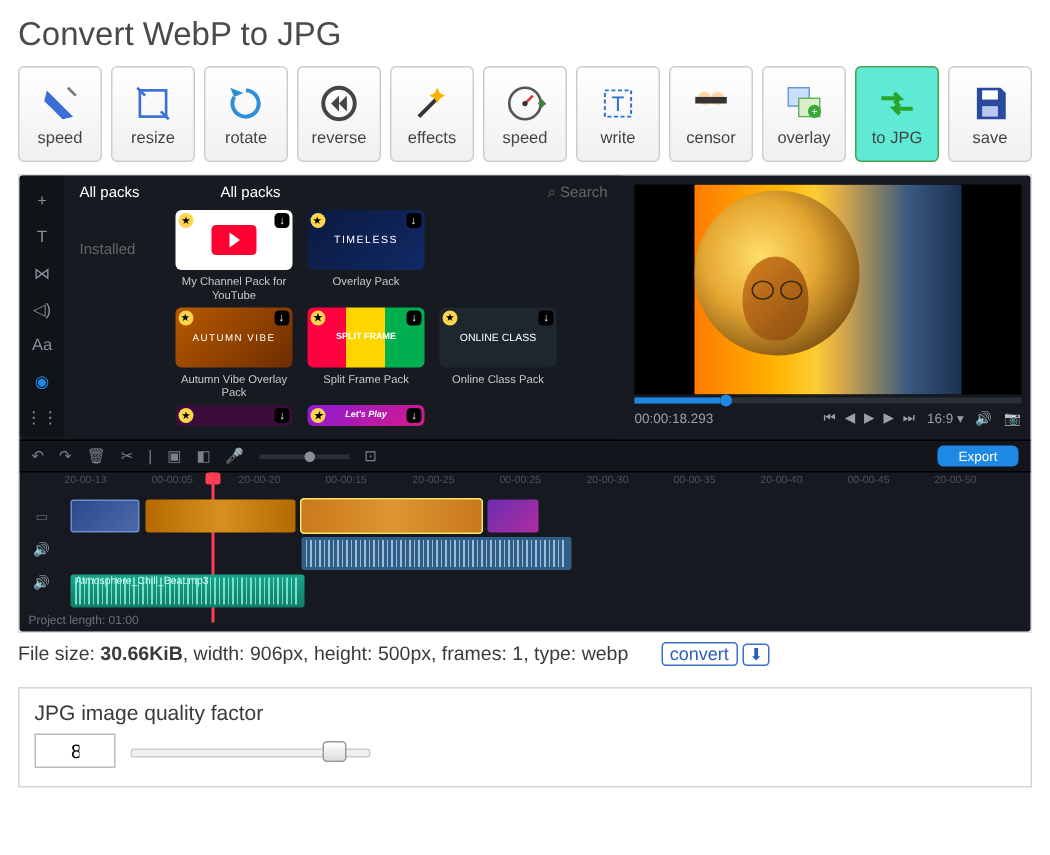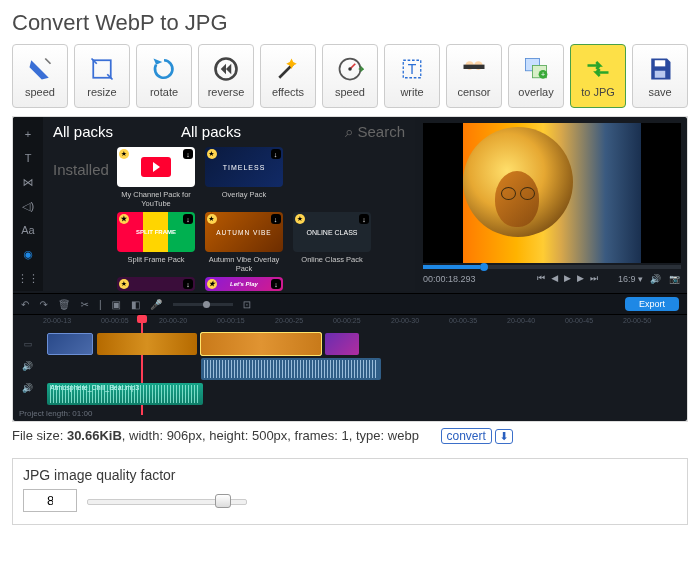--- a/index.html
+++ b/index.html
@@ -2,34 +2,34 @@
 <html><head>
 <meta charset="utf-8">
 <style>
   *{box-sizing:border-box;margin:0;padding:0;font-family:Arial,Helvetica,sans-serif}
   body{background:#fff;width:700px;color:#333;font-size:12px}
   .wrap{padding:10px 12px}
   h1{font-size:22px;font-weight:400;color:#4a4a4a;margin-bottom:8px}
 
   .toolbar{display:flex;gap:6px;margin-bottom:8px}
   .tool{flex:1;display:flex;flex-direction:column;align-items:center;justify-content:center;height:64px;border:1px solid #ccc;border-radius:4px;background:linear-gradient(#fff,#f0f0f0);cursor:pointer;font-size:11px;color:#444}
-  .tool.active{border-color:#49a049;background:#fde047}
+  .tool.active{border-color:#49a049;background:#5eead4}
   .tool svg{width:28px;height:28px;margin-bottom:3px}
   .tool span.lbl{pointer-events:none}
 
   .preview{border:1px solid #ddd;background:#fff;padding:0}
   .editor{width:674px;height:304px;background:#161a20;color:#ccc;font-size:9px;position:relative;overflow:hidden;border-radius:2px}
 
   .ed-left{position:absolute;left:0;top:0;width:30px;height:174px;background:#101317;display:flex;flex-direction:column;align-items:center;gap:10px;padding-top:10px}
   .ed-left div{width:14px;height:14px;color:#8a8f99;display:flex;align-items:center;justify-content:center;font-size:11px}
   .ed-left div.on{color:#1e88e5}
 
   .store{position:absolute;left:30px;top:0;width:372px;height:174px;background:#171b21;padding:6px 10px}
   .store-hd{font-size:10px;color:#e8e8e8;margin-bottom:6px}
-  .tabs{display:flex;gap:14px;color:#888;font-size:15px;margin-bottom:6px}
+  .tabs{display:flex;color:#888;font-size:10px;margin-bottom:6px}
   .tabs span.on{color:#fff}
   .tabs .search{margin-left:auto;color:#666}
   .packs{display:flex;gap:10px;margin-bottom:4px}
   .pack{width:78px}
   .thumb{width:78px;height:40px;border-radius:4px;position:relative;overflow:hidden}
   .badge{position:absolute;top:2px;left:2px;width:10px;height:10px;border-radius:50%;background:#ffd54f;font-size:7px;color:#000;display:flex;align-items:center;justify-content:center}
   .dl{position:absolute;top:2px;right:2px;width:10px;height:10px;border-radius:3px;background:#000;color:#fff;font-size:7px;display:flex;align-items:center;justify-content:center}
   .pname{color:#c9c9c9;font-size:7.5px;text-align:center;margin-top:3px;line-height:1.2}
   .grad1{background:linear-gradient(135deg,#ff3d7f,#6a3dff)}
   .grad2{background:#fff;display:flex;align-items:center;justify-content:center}
@@ -46,21 +46,21 @@
   .screen{width:258px;height:140px;background:#000;position:relative;overflow:hidden}
   .portrait{position:absolute;left:40px;top:0;width:178px;height:140px;background:linear-gradient(90deg,#ff7b00 0%,#ffb300 30%,#ffcc33 45%,#d9a84a 55%,#3a5a80 80%,#1a3050 100%)}
   .hair{position:absolute;left:40px;top:4px;width:110px;height:110px;border-radius:50%;background:radial-gradient(circle at 40% 40%,#ffdf6b 0%,#e6a832 40%,#7a4d12 80%)}
   .face{position:absolute;left:72px;top:48px;width:44px;height:56px;border-radius:50% 50% 46% 46%;background:linear-gradient(135deg,#d6801f,#8a4d10)}
   .glasses{position:absolute;left:78px;top:64px;width:34px;height:10px}
   .glasses:before,.glasses:after{content:"";position:absolute;width:13px;height:11px;border:1.5px solid #3a2a10;border-radius:50%;top:0}
   .glasses:before{left:0}.glasses:after{right:0}
   .seek{height:4px;background:#2a3038;position:relative;margin-top:2px}
   .seek-fill{position:absolute;left:0;top:0;height:4px;width:22%;background:#1e88e5}
   .seek-dot{position:absolute;left:22%;top:-2px;width:8px;height:8px;border-radius:50%;background:#1e88e5}
-  .vc{display:flex;align-items:center;gap:12px;color:#9aa0aa;font-size:9px;margin-top:4px}
+  .vc{display:flex;align-items:center;gap:0;color:#9aa0aa;font-size:9px;margin-top:4px}
   .vc .ctr{margin-left:auto;display:flex;gap:6px}
   .vc .r{display:flex;gap:8px;margin-left:8px}
 
   .tbar{position:absolute;left:0;top:176px;right:0;height:22px;background:#12161c;border-top:1px solid #000;border-bottom:1px solid #000;display:flex;align-items:center;padding:0 8px;gap:10px;color:#7a818c;font-size:10px}
   .tbar .exp{margin-left:auto;background:#1e88e5;color:#fff;padding:2px 14px;border-radius:4px;font-size:9px}
   .tbar .slider{width:60px;height:3px;background:#2a3038;position:relative}
   .tbar .slider:after{content:"";position:absolute;left:30px;top:-2px;width:7px;height:7px;border-radius:50%;background:#8a8f99}
 
   .ruler{position:absolute;left:30px;right:0;top:200px;height:12px;display:flex;color:#4a525e;font-size:7px}
   .ruler span{width:58px}
@@ -224,34 +224,34 @@
                 <div class="thumb grad3">
                   <span>TIMELESS</span>
                   <div class="badge">★</div>
                   <div class="dl">↓</div>
                 </div>
                 <div class="pname">Overlay Pack</div>
               </div>
           </div>
           <div class="packs">
             <div class="pack">
+                <div class="thumb grad4">
+                  <span>AUTUMN VIBE</span>
+                  <div class="badge">★</div>
+                  <div class="dl">↓</div>
+                </div>
+                <div class="pname">Autumn Vibe Overlay Pack</div>
+              </div>
+            <div class="pack">
                 <div class="thumb grad5">
                   <span>SPLIT FRAME</span>
                   <div class="badge">★</div>
                   <div class="dl">↓</div>
                 </div>
                 <div class="pname">Split Frame Pack</div>
-              </div>
-            <div class="pack">
-                <div class="thumb grad4">
-                  <span>AUTUMN VIBE</span>
-                  <div class="badge">★</div>
-                  <div class="dl">↓</div>
-                </div>
-                <div class="pname">Autumn Vibe Overlay Pack</div>
               </div>
             <div class="pack">
                 <div class="thumb grad6">
                   <span>ONLINE CLASS</span>
                   <div class="badge">★</div>
                   <div class="dl">↓</div>
                 </div>
                 <div class="pname">Online Class Pack</div>
               </div>
           </div>

